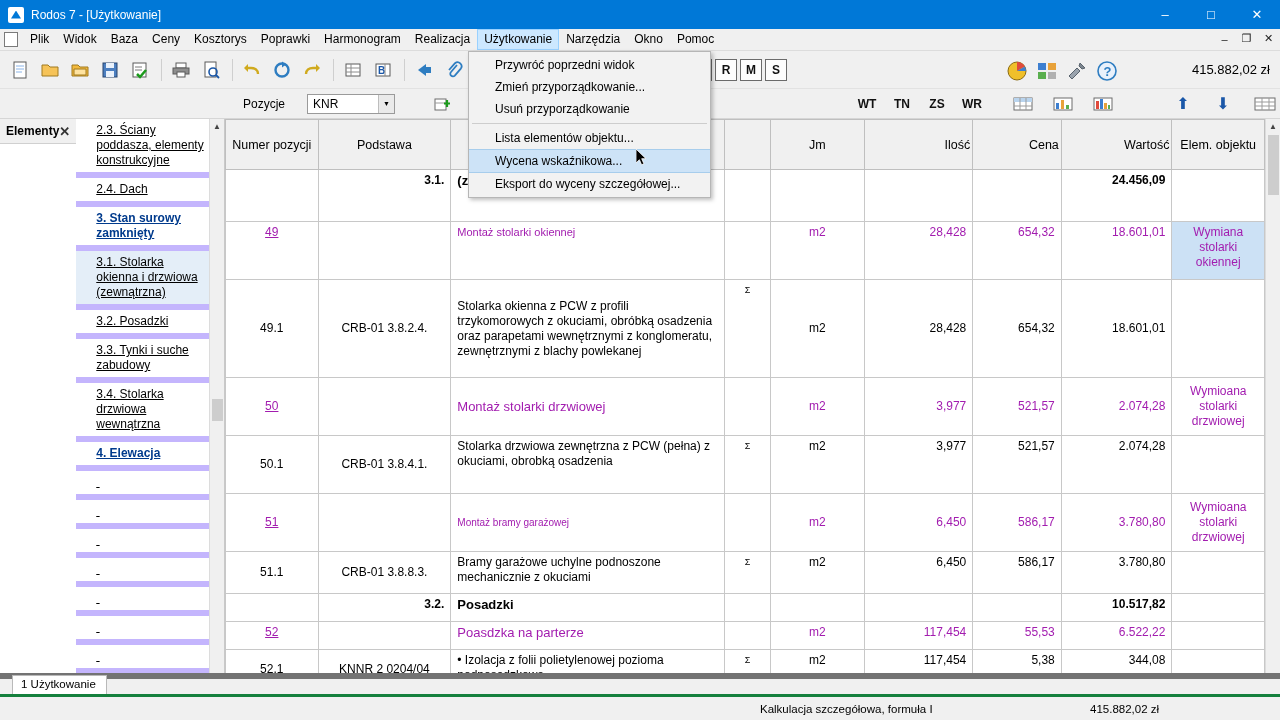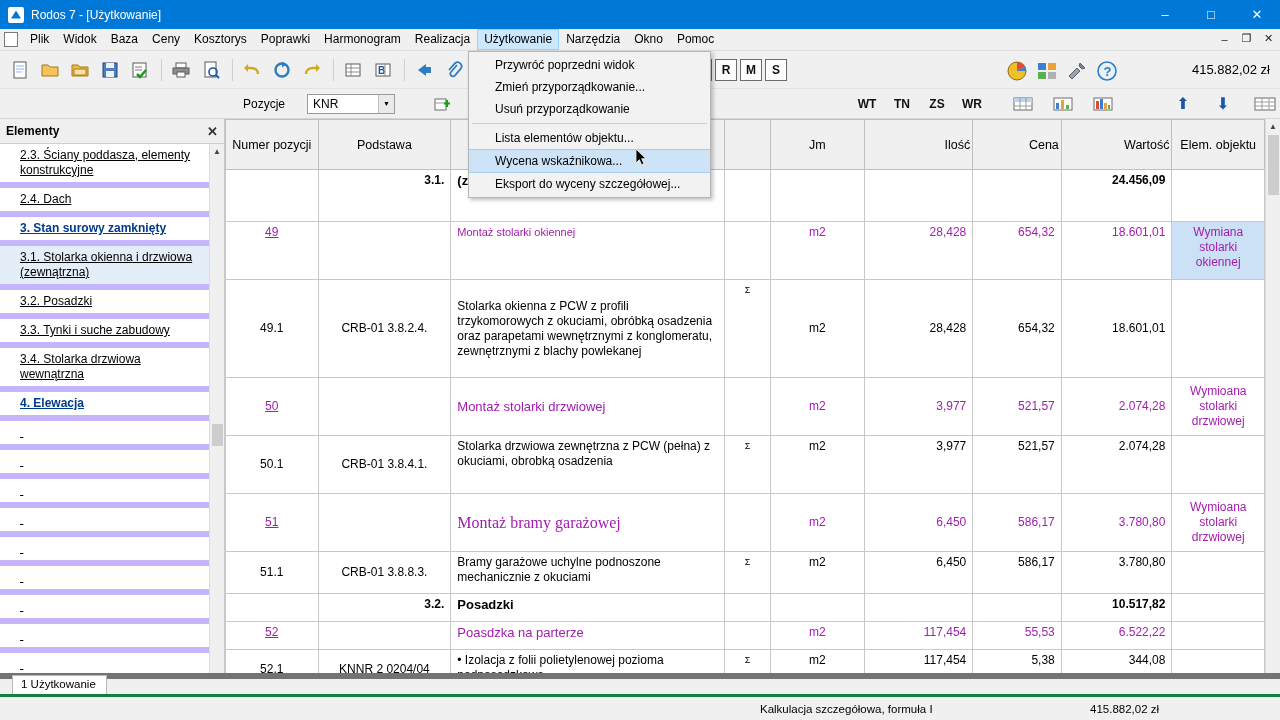--- a/index.html
+++ b/index.html
@@ -146,21 +146,21 @@
   
   .body-wrap {
     display: flex;
     height: 100%;
   }
   .left-panel {
     width: 225px;
     border-right: 1px solid #c9c9c9;
     background: #ffffff;
     display: flex;
-    flex-direction: column;
+    flex-direction: row;
   }
   .lp-header {
     height: 25px;
     background: #f0f0f0;
     display: flex;
     align-items: center;
     padding: 0 6px;
     font-weight: bold;
     font-size: 12px;
     border-bottom: 1px solid #d0d0d0;
@@ -726,21 +726,21 @@
             <td class="c-jm">m2</td>
             <td class="c-ilosc">3,977</td>
             <td class="c-cena">521,57</td>
             <td class="c-wart">2.074,28</td>
             <td class="c-elem"></td>
           </tr>
 
           <tr class="blue" style="height:58px;">
             <td class="c-num" style="text-decoration:underline;vertical-align:middle;">51</td>
             <td class="c-pod"></td>
-            <td class="c-opis" style="font-size:16px;vertical-align:middle;font-family:Liberation Serif, serif;">Montaż bramy garażowej</td>
+            <td class="c-opis" style="font-size:10px;vertical-align:middle;">Montaż bramy garażowej</td>
             <td class="c-sig sigma"></td>
             <td class="c-jm" style="vertical-align:middle;">m2</td>
             <td class="c-ilosc" style="vertical-align:middle;">6,450</td>
             <td class="c-cena" style="vertical-align:middle;">586,17</td>
             <td class="c-wart" style="vertical-align:middle;">3.780,80</td>
             <td class="c-elem elem-blue" style="vertical-align:middle;">Wymioana stolarki drzwiowej</td>
           </tr>
 
           <tr style="height:42px;">
             <td class="c-num" style="vertical-align:middle;">51.1</td>

